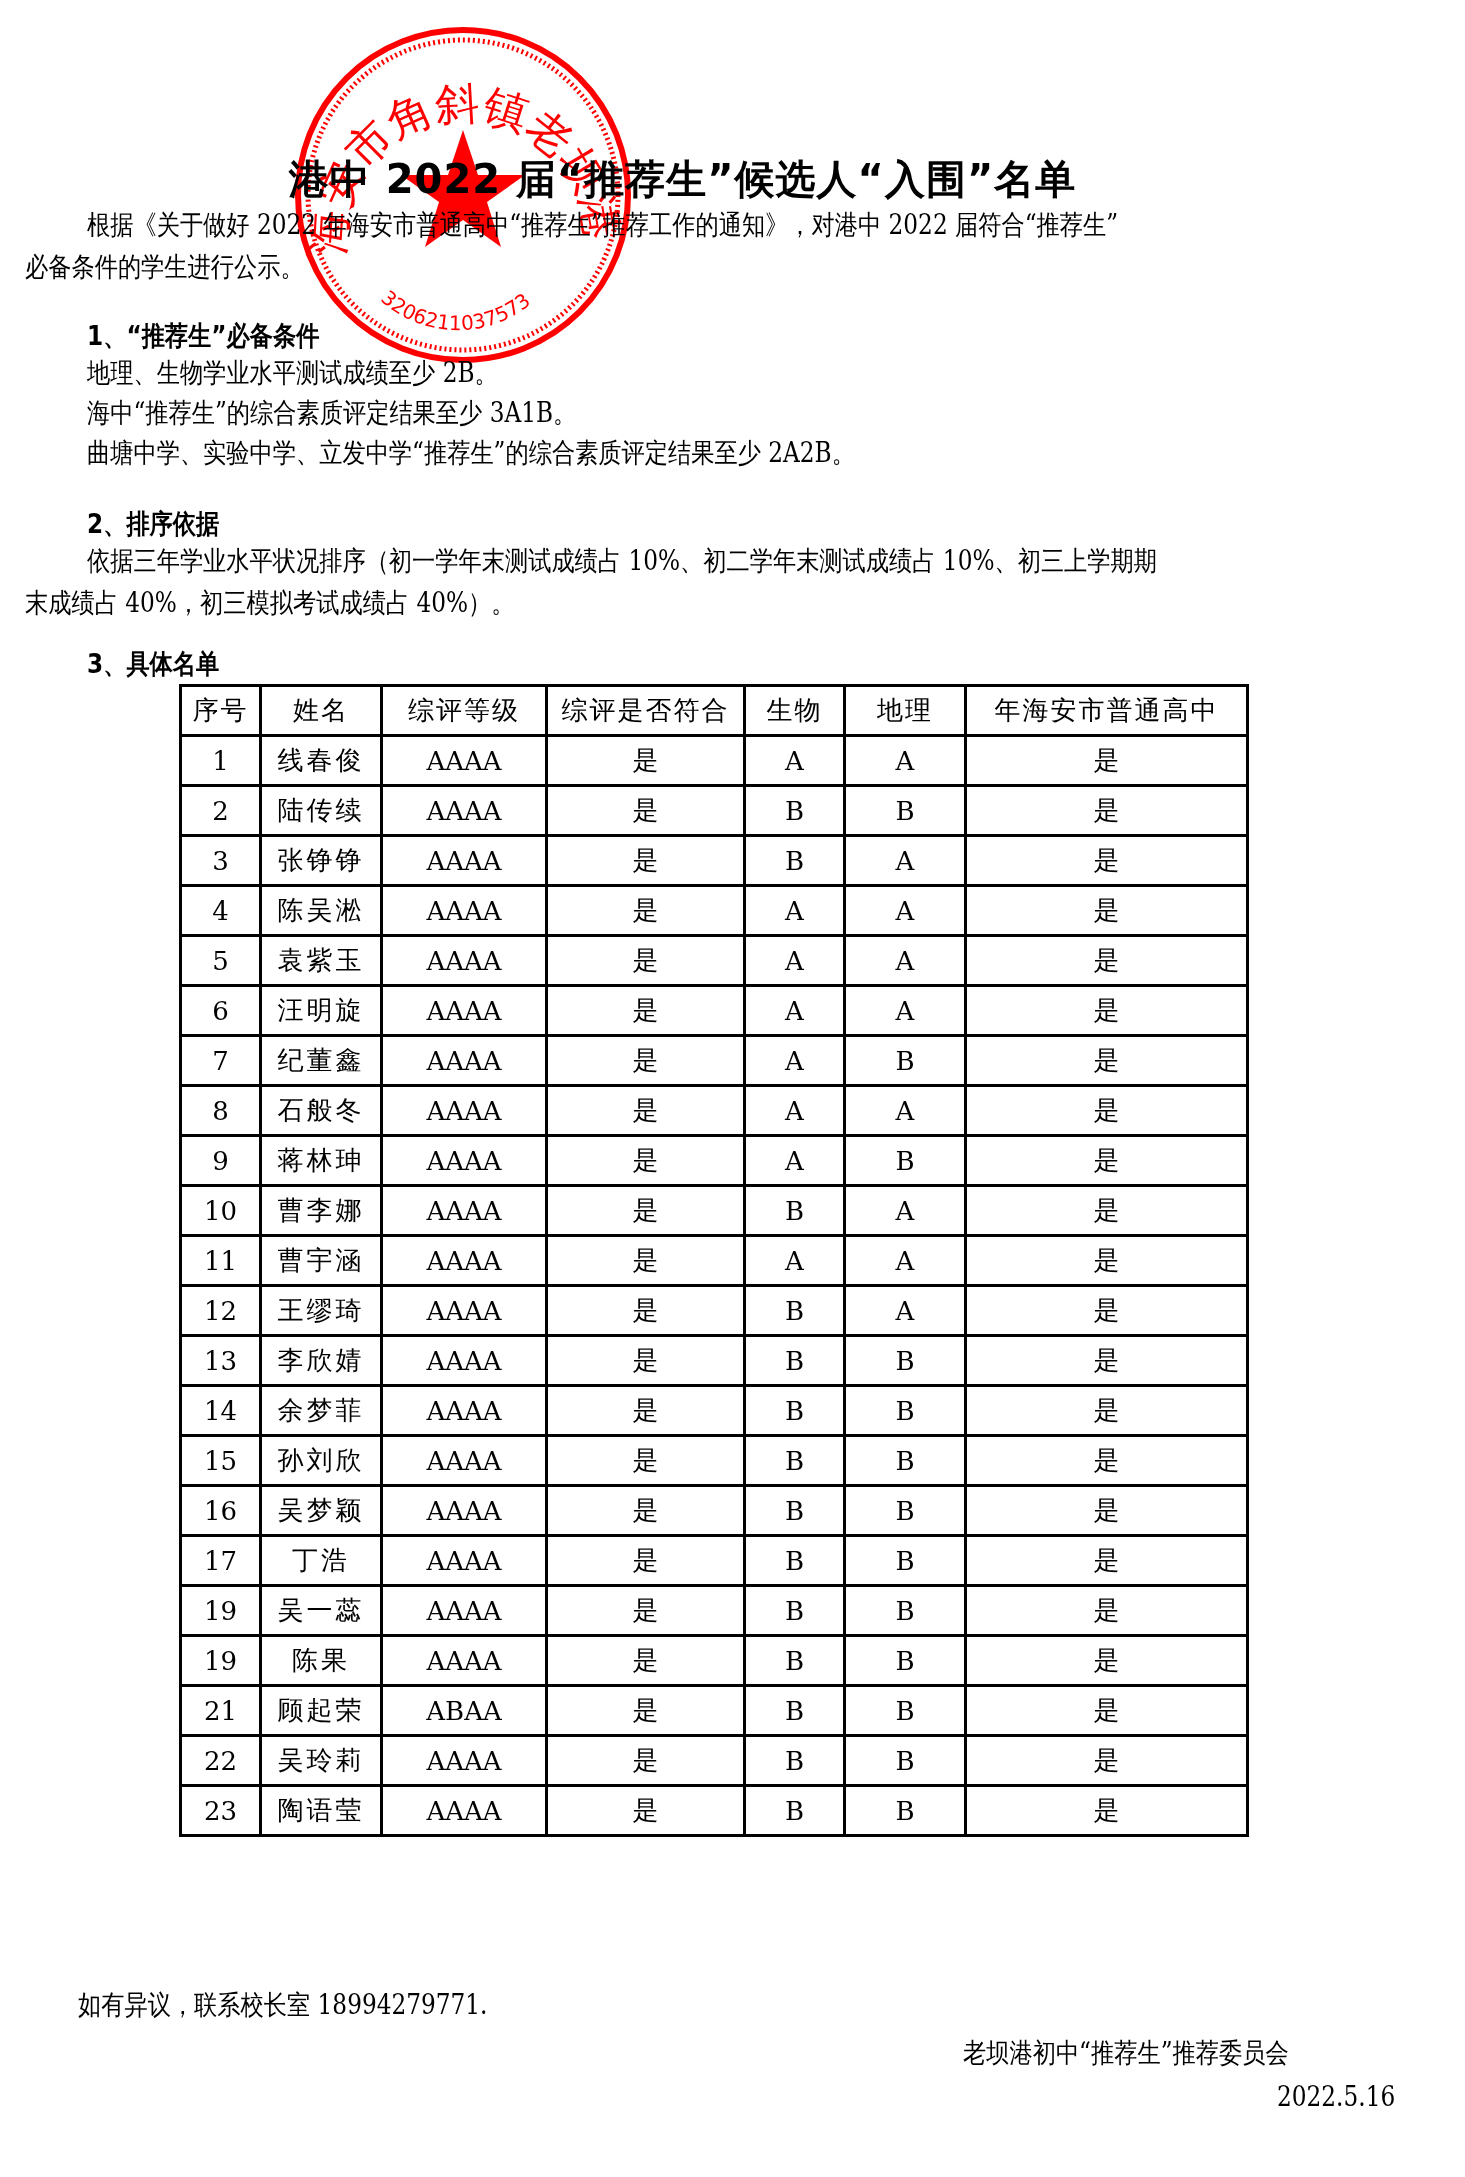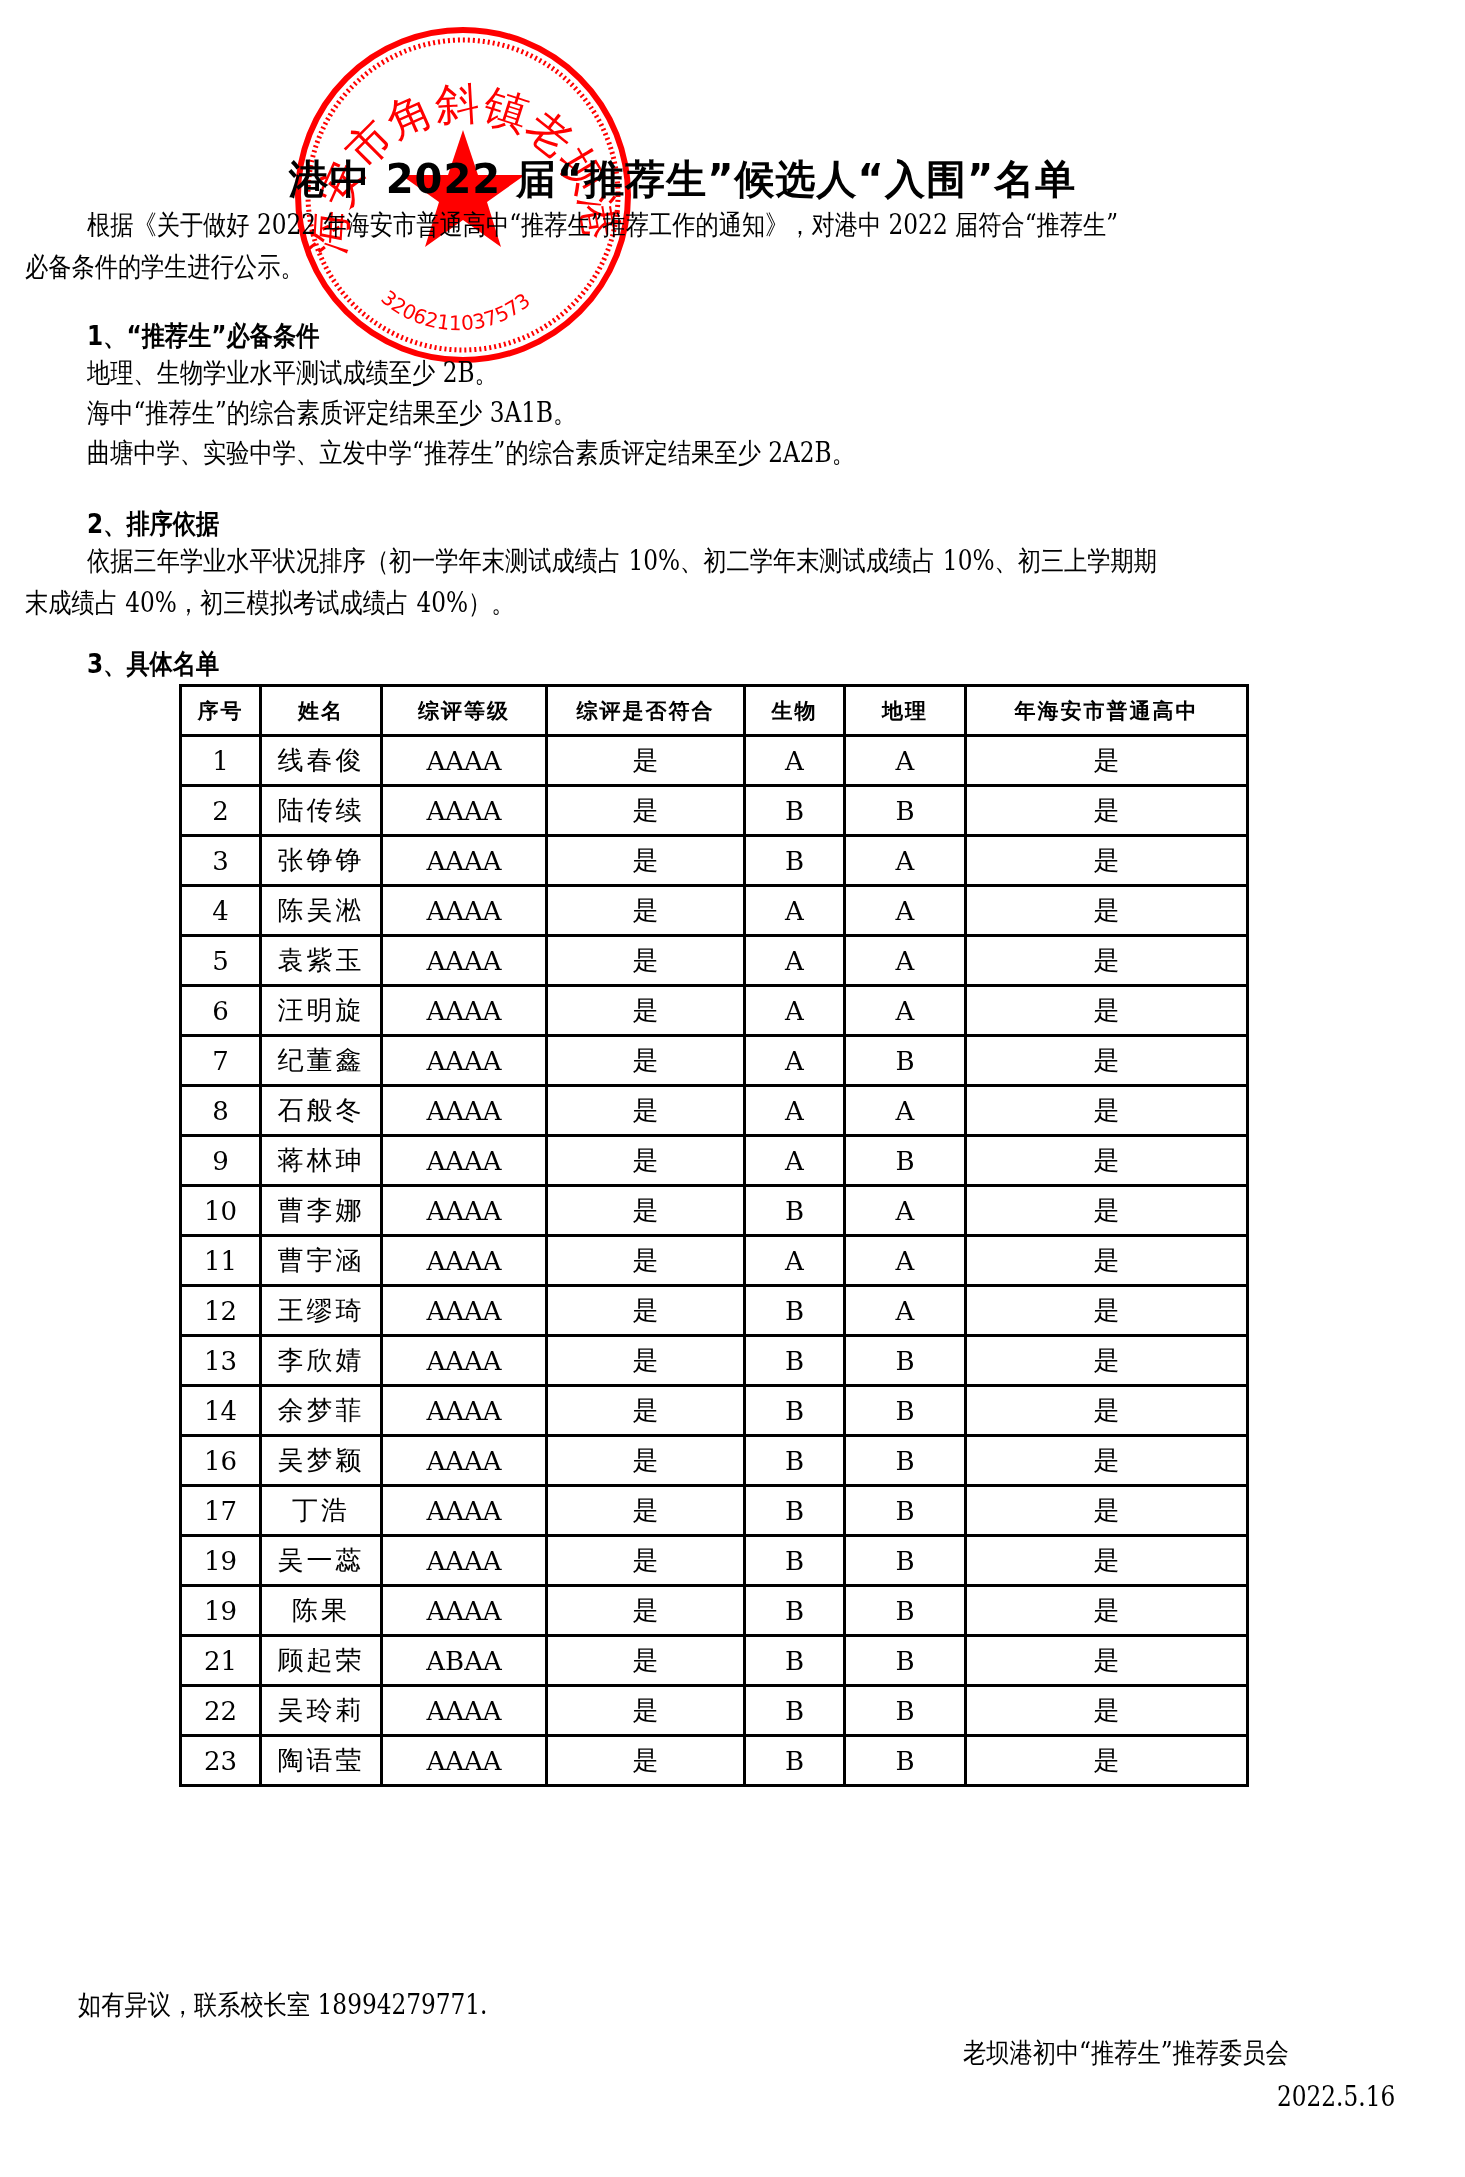--- a/index.html
+++ b/index.html
@@ -11,21 +11,21 @@
              font-weight: bold; font-size: 40px; letter-spacing: 1px; z-index: 2; }
     .title .inner { display: inline-block; transform: translateX(-50px); }
     .body-text { font-size: 27px; line-height: 30px; transform: scaleX(0.86); transform-origin: left center; }
     .heading { font-family: "DejaVu Sans", "Liberation Sans", sans-serif; font-weight: bold;
                font-size: 27px; transform: scaleX(0.86); transform-origin: left center; }
     table.roster { position: absolute; left: 179px; top: 684px; border-collapse: collapse;
                    table-layout: fixed; z-index: 1; }
     table.roster td, table.roster th { border: 3px solid #000; height: 47px; padding: 0;
                    text-align: center; vertical-align: middle; font-weight: normal;
                    font-size: 26px; }
-    table.roster th { font-size: 21px; letter-spacing: 2px; font-weight: bold; }
+    table.roster th { font-size: 26px; letter-spacing: 2px; }
     table.roster td.name { letter-spacing: 3px; }
     .stamp { position: absolute; left: 285px; top: 25px; width: 355px; height: 340px; z-index: 3;
              pointer-events: none; mix-blend-mode: multiply; }
   </style>
 </head>
 <body>
 
 <svg class="stamp" viewBox="0 0 355 340">
   <defs>
     <path id="stampArc" d="M 60 230 A 120 120 0 1 1 300 200"></path>
@@ -202,20 +202,29 @@
       <tr>
         <td>14</td>
         <td class="name">余梦菲</td>
         <td>AAAA</td>
         <td>是</td>
         <td>B</td>
         <td>B</td>
         <td>是</td>
       </tr>
       <tr>
+        <td>15</td>
+        <td class="name">孙刘欣</td>
+        <td>AAAA</td>
+        <td>是</td>
+        <td>B</td>
+        <td>B</td>
+        <td>是</td>
+      </tr>
+      <tr>
         <td>16</td>
         <td class="name">吴梦颖</td>
         <td>AAAA</td>
         <td>是</td>
         <td>B</td>
         <td>B</td>
         <td>是</td>
       </tr>
       <tr>
         <td>17</td>

